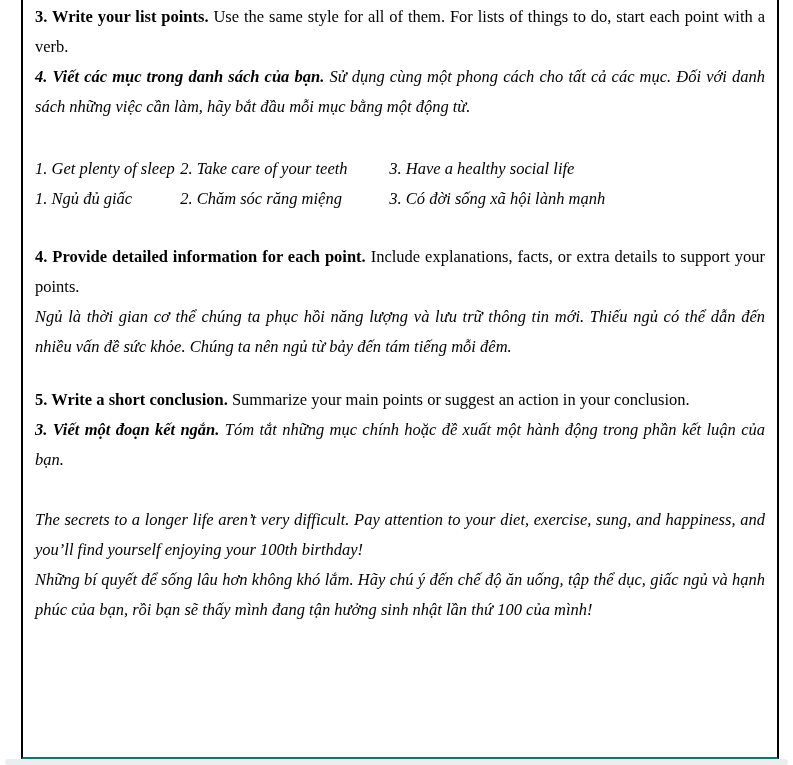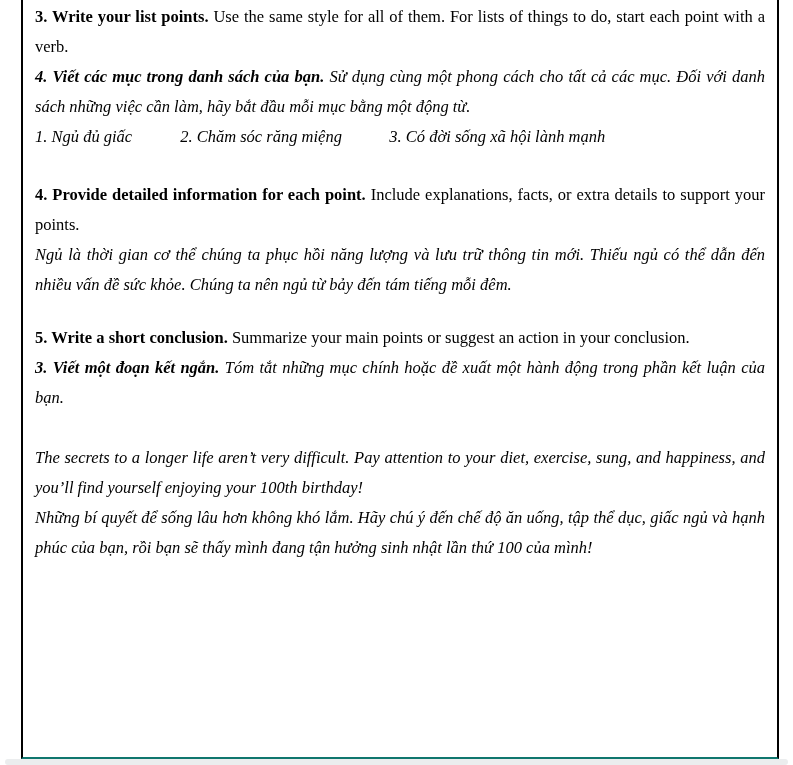--- a/index.html
+++ b/index.html
@@ -58,20 +58,25 @@
 </style>
 </head>
 <body>
 
 <div class="page">
   <div class="doc">
 
     <p><span class="b">3. Write your list points.</span><span> Use the same style for all of them. For lists of things to do, start each point with a verb.</span></p>
     <p><span class="bi">4. Viết các mục trong danh sách của bạn.</span><span class="i"> Sử dụng cùng một phong cách cho tất cả các mục. Đối với danh sách những việc cần làm, hãy bắt đầu mỗi mục bằng một động từ.</span></p>
 
+    <p class="list-row gap-list">
+      <span class="c1">1. Get plenty of sleep</span>
+      <span class="c2">2. Take care of your teeth</span>
+      <span class="c3">3. Have a healthy social life</span>
+    </p>
 
     <p class="list-row">
       <span class="c1">1. Ngủ đủ giấc</span>
       <span class="c2">2. Chăm sóc răng miệng</span>
       <span class="c3">3. Có đời sống xã hội lành mạnh</span>
     </p>
 
     <p class="gap-sec4"><span class="b">4. Provide detailed information for each point.</span><span> Include explanations, facts, or extra details to support your points.</span></p>
 
     <p class="i">Ngủ là thời gian cơ thể chúng ta phục hồi năng lượng và lưu trữ thông tin mới. Thiếu ngủ có thể dẫn đến nhiều vấn đề sức khỏe. Chúng ta nên ngủ từ bảy đến tám tiếng mỗi đêm.</p>

